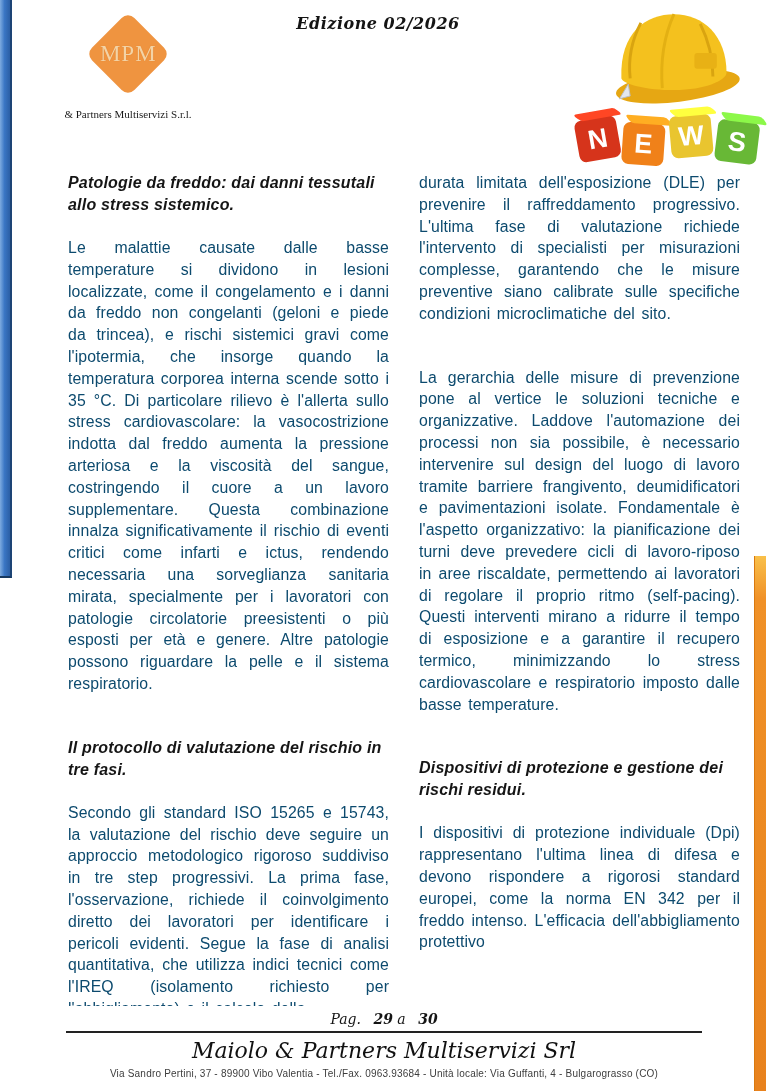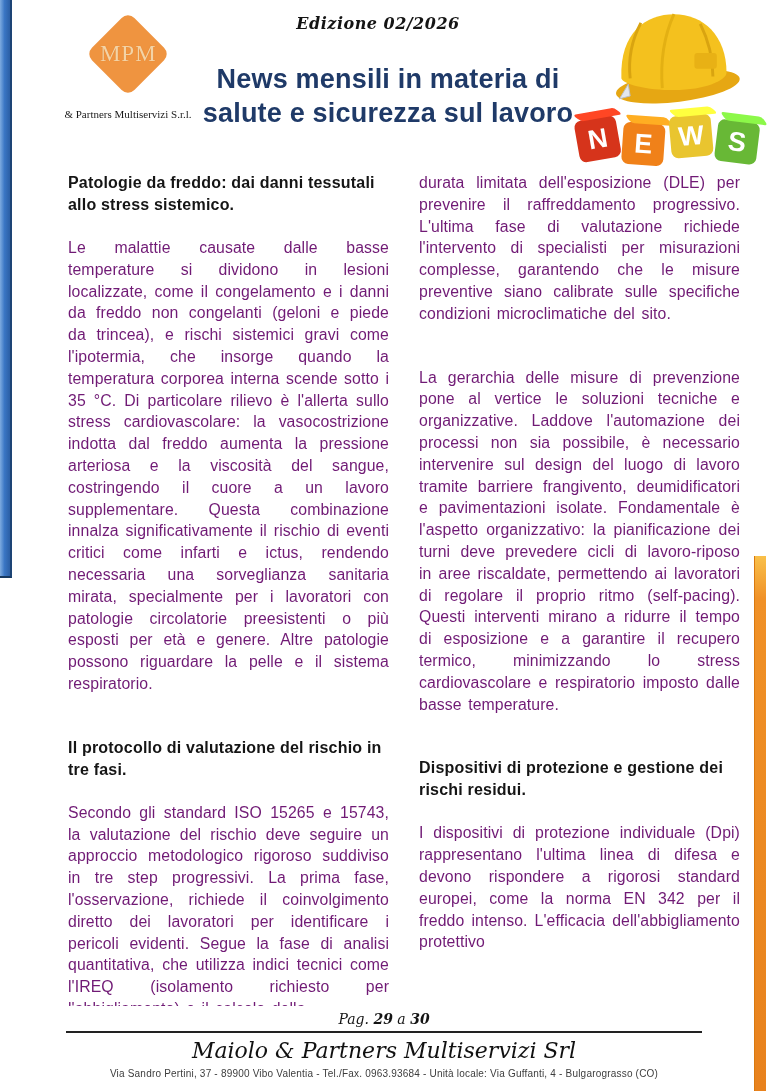--- a/index.html
+++ b/index.html
@@ -97,36 +97,37 @@
     display: flex; gap: 30px;
     padding: 4px 28px 0 68px;
     height: 838px; overflow: hidden;
   }
   .col { width: 321px; }
   .article-heading {
     font-size: 16px; font-weight: bold;
     color: #151515; line-height: 22px;
     letter-spacing: 0.2px;
     margin: 0 0 21px 0;
+    font-style: italic;
   }
   .article-body {
-    font-size: 15.8px; color: #701a75;
+    font-size: 15.8px; color: #0c4a6e;
     line-height: 21.8px;
     text-align: justify;
     word-spacing: 2px; letter-spacing: 0.1px;
     margin: 0 0 42px 0;
   }
 
   
   .footer { position: absolute; left: 0; right: 0; bottom: 12px; text-align: center; }
   .page-num {
     font-family: "DejaVu Serif", serif; font-style: italic;
     font-size: 14px; color: #141414; margin-bottom: 4px;
   }
-  .page-num .strong { font-weight: bold; }
+  .page-num .strong { font-weight: bold; margin-left: 8px; }
   .footer-rule {
     width: 636px; margin: 0 auto 5px;
     border: none; border-top: 2px solid #222;
   }
   .company {
     font-family: "DejaVu Serif", serif; font-style: italic; font-weight: normal;
     font-size: 22px; color: #111; margin-bottom: 5px;
   }
   .address { font-size: 10px; color: #3d3d3d; letter-spacing: 0.2px; }
 </style>
@@ -139,24 +140,20 @@
 <header class="header">
   <div class="edition">Edizione 02/2026</div>
 
   <div class="logo">
     <div class="logo-diamond">
       <span class="logo-monogram">MPM</span>
     </div>
     <div class="logo-sub">&amp; Partners Multiservizi S.r.l.</div>
   </div>
 
-  <div class="title">
-    <div>News mensili in materia di</div>
-    <div>salute e sicurezza sul lavoro</div>
-  </div>
 
   <div class="news-art">
     <div class="hat-wrap">
       <svg width="146" height="110" viewBox="0 0 150 112">
         <ellipse cx="80" cy="86" rx="64" ry="16" fill="#e6a713" transform="rotate(-7 80 86)"></ellipse>
         <path d="M22 78 C20 30 48 12 76 12 C106 12 130 34 130 72 C130 80 108 90 76 90 C48 90 24 84 22 78 Z" fill="#f4c11e"></path>
         <path d="M42 21 C32 40 29 60 31 78" stroke="#d9a410" stroke-width="3" fill="none"></path>
         <path d="M76 12 C66 34 62 62 64 88" stroke="#e3b013" stroke-width="3" fill="none"></path>
         <path d="M103 22 C112 40 116 58 116 76" stroke="#d9a410" stroke-width="3" fill="none"></path>
         <rect x="97" y="52" width="23" height="16" rx="3" fill="#e8b115"></rect>

